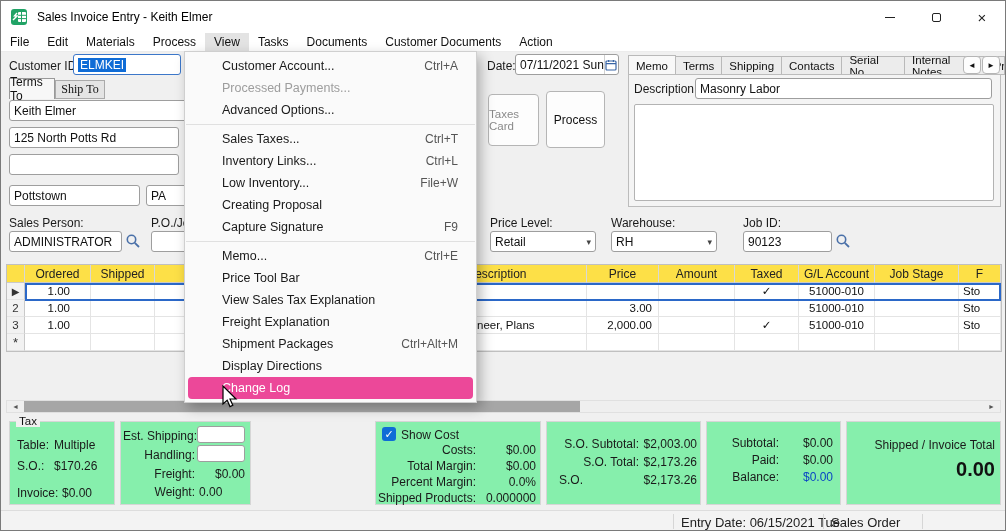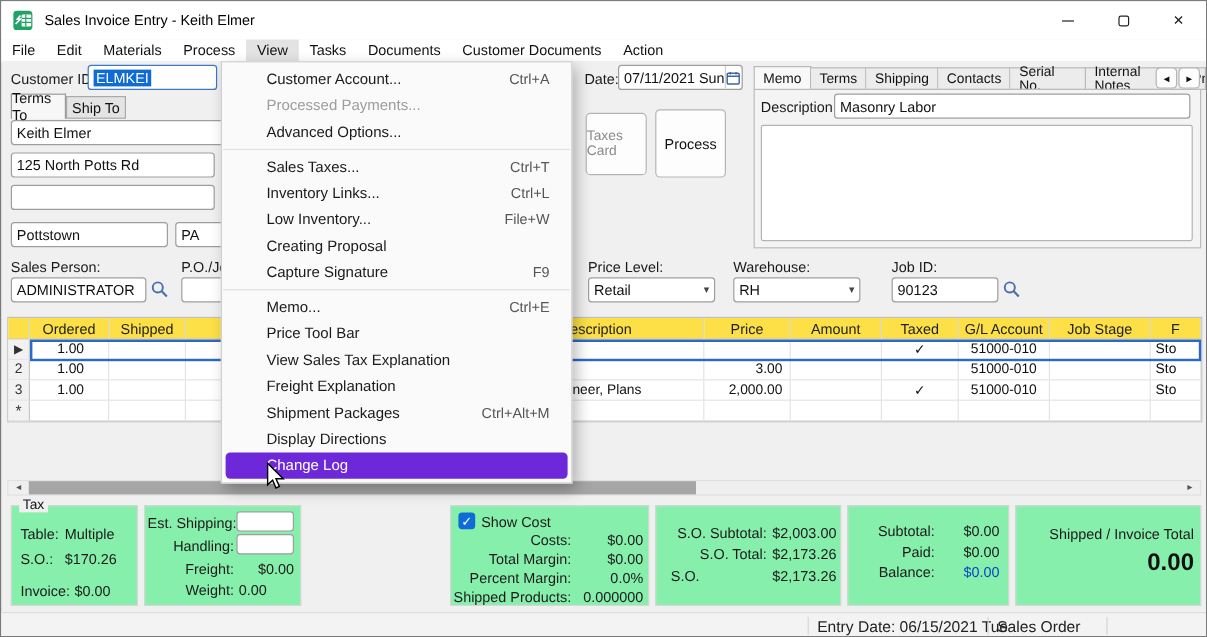--- a/index.html
+++ b/index.html
@@ -19,40 +19,40 @@
   .glyph-max { display:inline-block; width:9px; height:9px; border:1px solid #222; border-radius:2px; }
   
   .menubar { position:absolute; left:0; top:32px; width:100%; height:19px; background:#ffffff; border-bottom:1px solid #ececec; display:flex; font-size:12px; }
   .mb-item { padding:0 9px; line-height:19px; color:#111; }
   .mb-item.open { background:#e3e3e3; }
   
   .menu { position:absolute; left:183px; top:50px; width:293px; background:#fafafa; border:1px solid #cfcfcf; box-shadow:4px 5px 12px rgba(0,0,0,.28); padding:3px 0; z-index:40; }
   .mi { height:22px; display:flex; align-items:center; justify-content:space-between; font-size:12.5px; padding:0 18px 0 37px; color:#1a1a1a; }
   .mi .mi-short { color:#555; font-size:12px; }
   .mi.disabled, .mi.disabled .mi-short { color:#9d9d9d; }
-  .mi.hl { background:#6d28d9; color:#fff; border-radius:4px; margin:0 3px; padding:0 15px 0 34px; }
+  .mi.hl { background:#ec4899; color:#fff; border-radius:4px; margin:0 3px; padding:0 15px 0 34px; }
   .mi.hl .mi-short { color:#fff; }
   .msep { height:1px; background:#e0e0e0; margin:3px 1px; }
   
   .lbl { position:absolute; font-size:12px; color:#1a1a1a; white-space:nowrap; }
   .val { position:absolute; font-size:12px; color:#1a1a1a; white-space:nowrap; }
   .ra  { text-align:right; }
   .inp { position:absolute; background:#fff; border:1px solid #9e9e9e; border-radius:3px; font-size:12px; padding:0 4px; display:flex; align-items:center; white-space:nowrap; overflow:hidden; }
   .inp.focused { border-color:#3c77c9; }
   .seltext { background:#0f6cd6; color:#fff; padding:0 2px; }
   .btn { position:absolute; background:#fdfdfd; border:1px solid #b5b5b5; border-radius:4px; display:flex; align-items:center; justify-content:center; font-size:12px; color:#111; }
   .btn.gray { color:#8a8a8a; font-size:11.5px; }
   .sel { justify-content:space-between; }
   .chev { color:#444; font-size:9px; margin-left:4px; }
   .search-ic { position:absolute; width:16px; height:16px; }
   .cal-btn { margin-left:auto; width:19px; height:19px; border-left:1px solid #d0d0d0; display:flex; align-items:center; justify-content:center; }
   
   .atab { position:absolute; font-size:12px; display:flex; align-items:center; justify-content:center; }
   .atab.active { background:#f7f7f7; border:1px solid #999; border-bottom:none; z-index:2; }
-  .atab.inactive { background:#e4e4e4; border:1px solid #aaa; }
+  .atab.inactive { background:#e4e4e4; border:1px solid #aaa;font-family:Liberation Serif, serif; }
   
   .dtabs { position:absolute; left:627px; top:54px; height:20px; display:flex; }
   .dtab { padding:0 7px; font-size:11.5px; display:flex; align-items:center; border:1px solid #b9b9b9; background:#ececec; height:19px; margin-top:1px; border-left:none; }
   .dtab:first-child { border-left:1px solid #b9b9b9; }
   .dtab.active { background:#f8f8f8; height:20px; margin-top:0; border-bottom:none; }
   .dtab.cut { width:18px; overflow:hidden; padding:0 0 0 6px; }
   .tab-scroll { position:absolute; top:55px; width:18px; height:18px; font-size:8px; }
   .dpanel { position:absolute; left:627px; top:73px; width:373px; height:133px; background:#f4f4f4; border:1px solid #bcbcbc; }
   .memo-area { position:absolute; left:633px; top:103px; width:360px; height:97px; background:#fff; border:1px solid #b3b3b3; border-radius:2px; }
   

